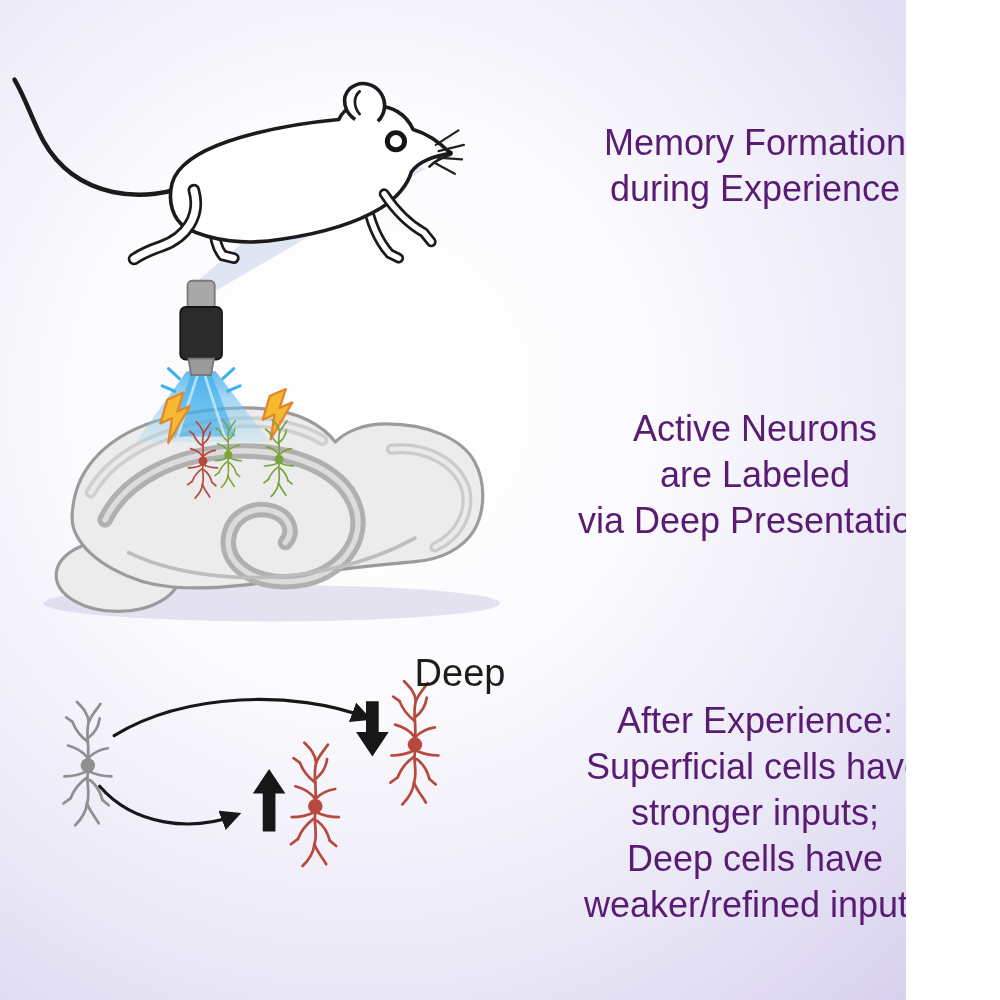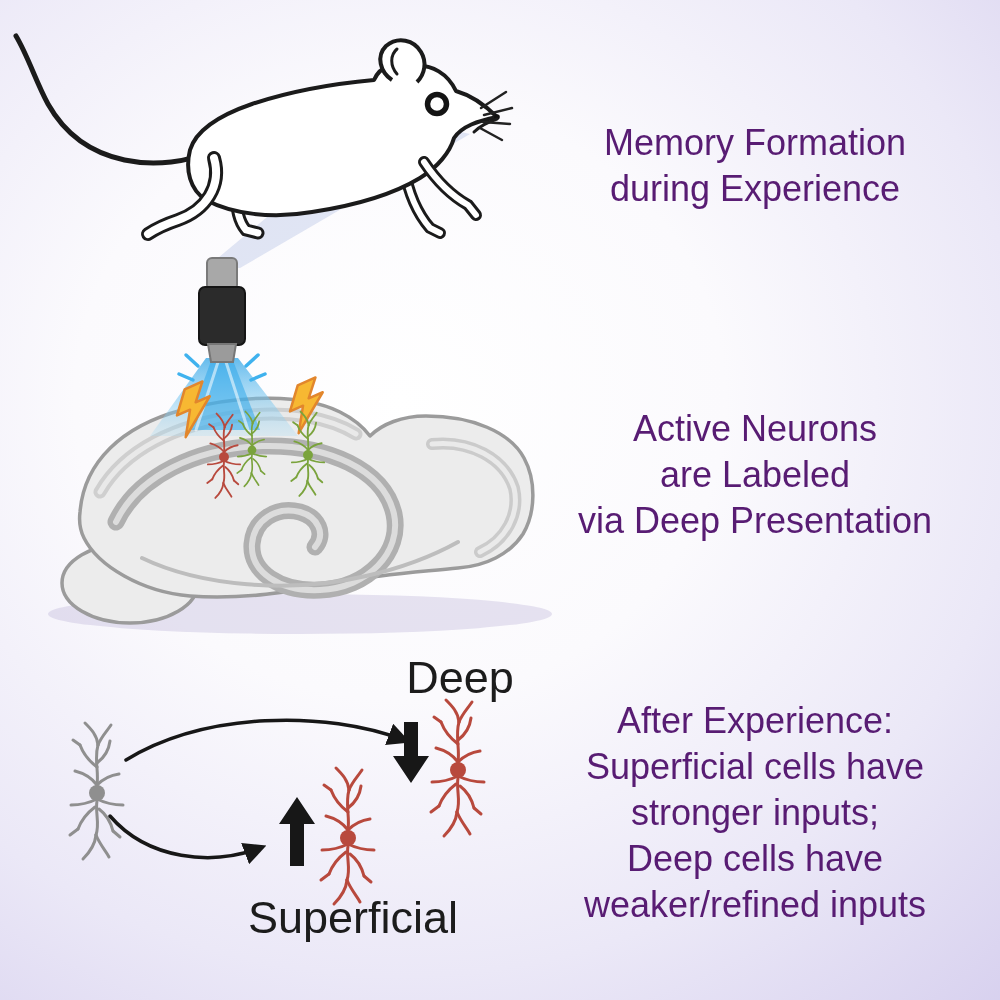--- a/index.html
+++ b/index.html
@@ -12,35 +12,35 @@
     --neuron-gray:#8f8f8f;
     --bolt-yellow:#f7b832;
     --bolt-outline:#e2862c;
     --arrow-black:#171717;
     --brain-fill:#ececec;
     --brain-outline:#9b9b9b;
     --ink:#1b1b1b;
   }
   html,body{margin:0;padding:0;}
   #stage{
-    position:relative;width:1000px;height:1000px;overflow:hidden;
+    position:relative;width:906px;height:1000px;overflow:hidden;
     background: radial-gradient(130% 120% at 40% 40%, #ffffff 0%, #fbfafd 25%, #ebe8f7 48%, #d6cfee 70%, #b9abe2 100%);
     font-family:"Liberation Sans", sans-serif;
   }
   #scene{position:absolute;left:0;top:0;width:100%;height:100%;}
   .caption{
     position:absolute;left:520px;width:470px;text-align:center;
     color:var(--caption-text);font-size:36px;line-height:1.28;
     white-space:pre-line;font-weight:500;
   }
   #cap-memory{top:120px;}
   #cap-labeling{top:406px;}
   #cap-after{top:698px;text-align:center;}
   .cell-label{
-    position:absolute;color:var(--label-text);font-size:45px;text-align:center;
+    position:absolute;color:var(--label-text);font-size:38px;text-align:center;
   }
   #label-deep{left:395px;width:130px;top:652px;}
   #label-superficial{left:228px;width:250px;top:892px;}
 
   
   .ink-stroke{stroke:var(--ink);}
   .body-fill{fill:#ffffff;}
   .bolt{fill:var(--bolt-yellow);stroke:var(--bolt-outline);stroke-width:2.5;stroke-linejoin:round;}
   .neuron-red{color:var(--neuron-red);}
   .neuron-green{color:var(--neuron-green);}
@@ -189,14 +189,13 @@
   <div class="caption" id="cap-labeling">Active Neurons
 are Labeled
 via Deep Presentation</div>
   <div class="caption" id="cap-after">After Experience:
 Superficial cells have
 stronger inputs;
 Deep cells have
 weaker/refined inputs</div>
 
   <div class="cell-label" id="label-deep">Deep</div>
-  <div class="cell-label" id="label-superficial">Superficial</div>
 </div>
 
 </body></html>

